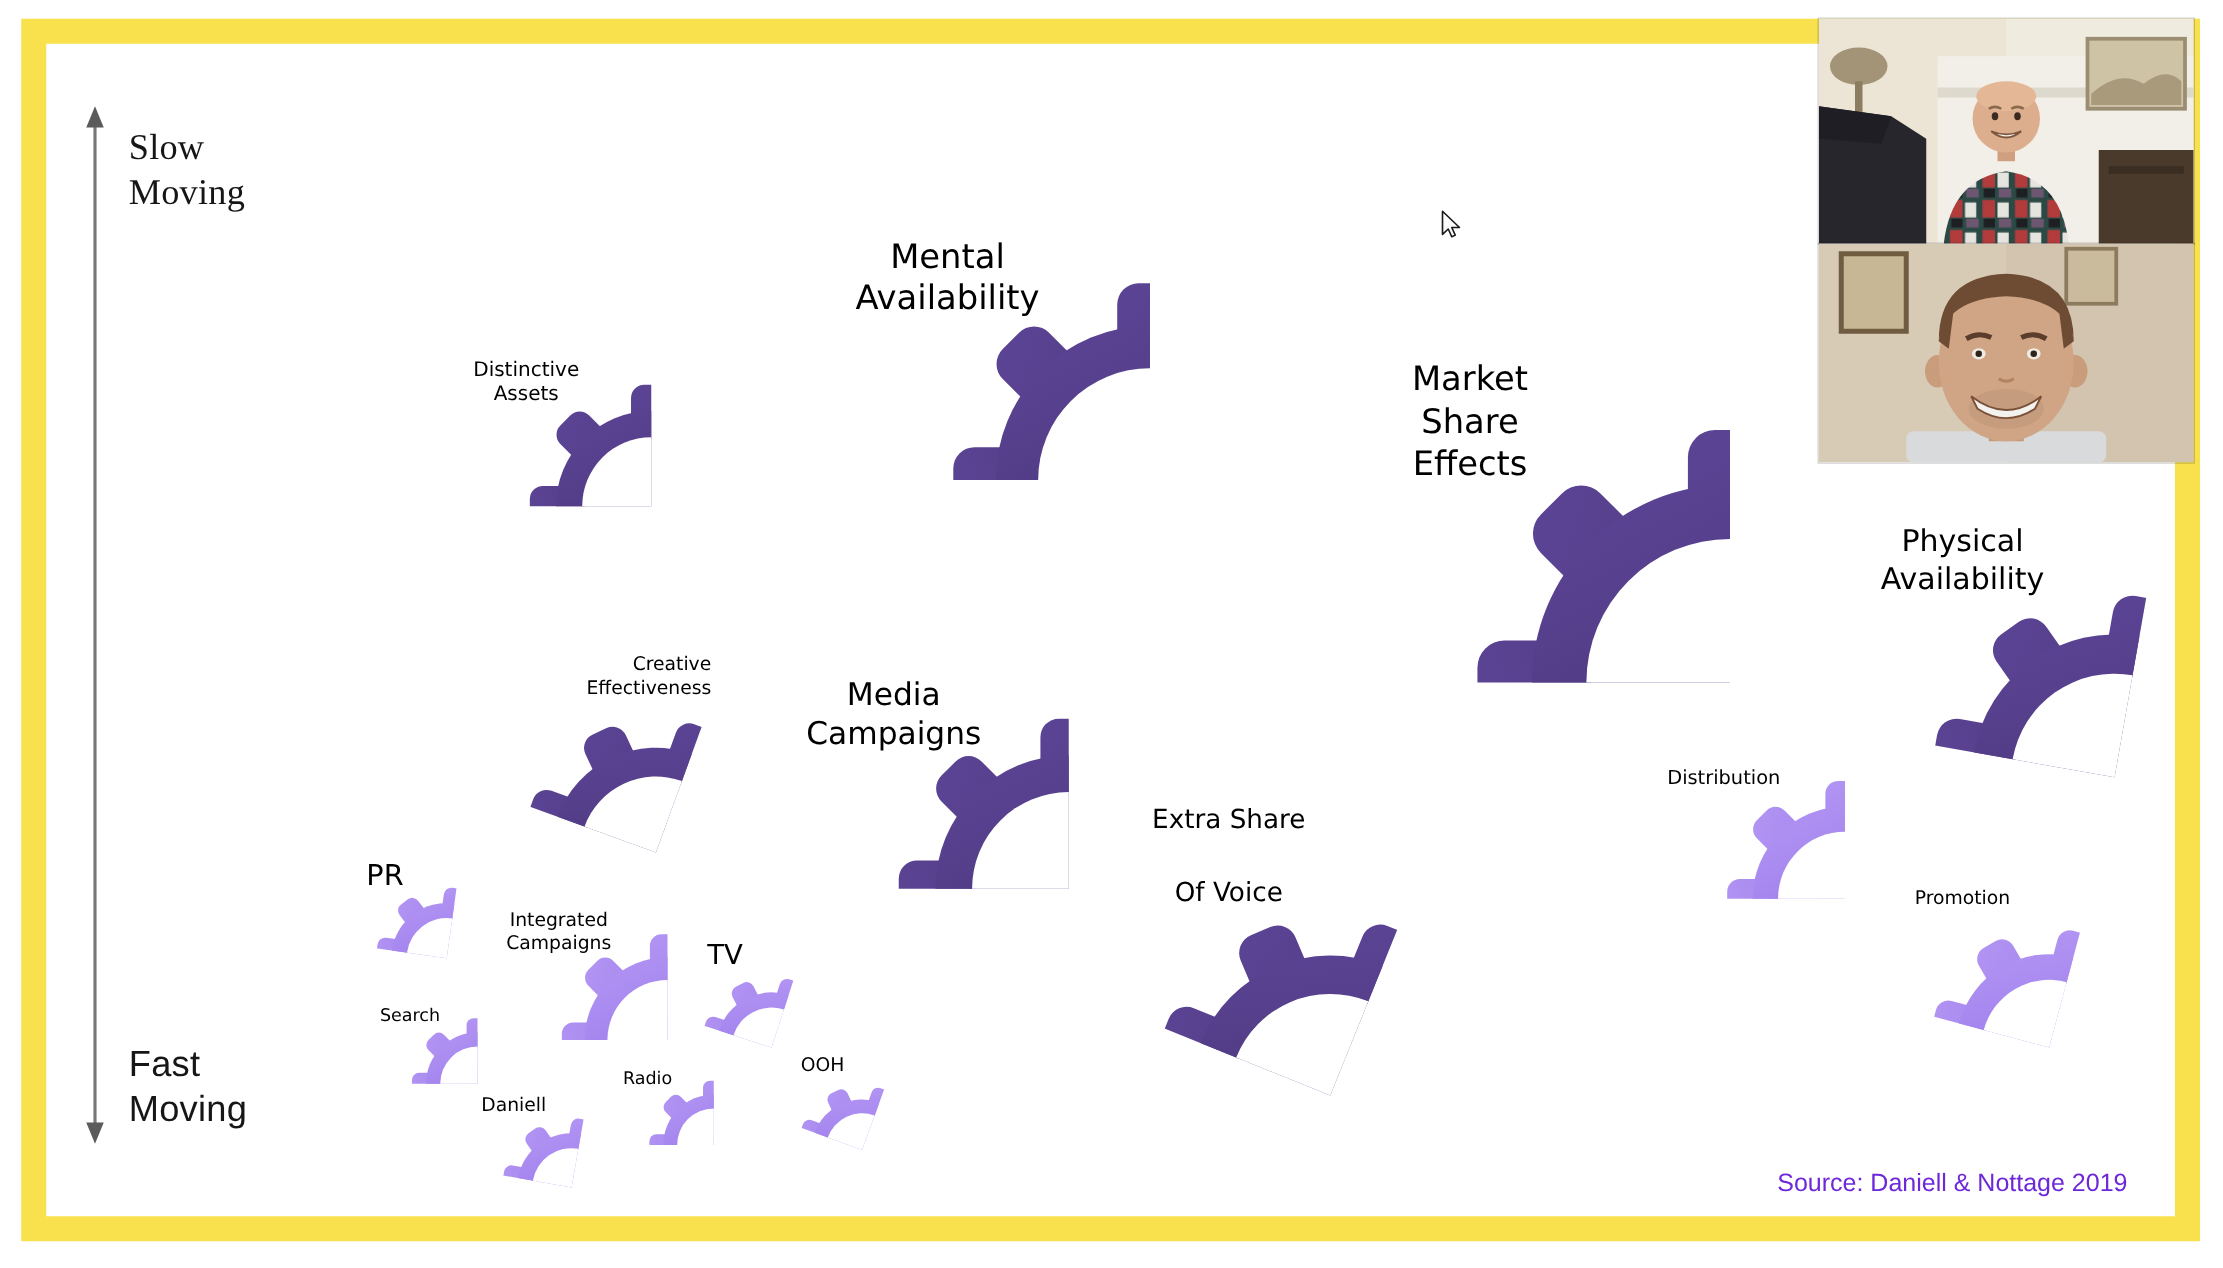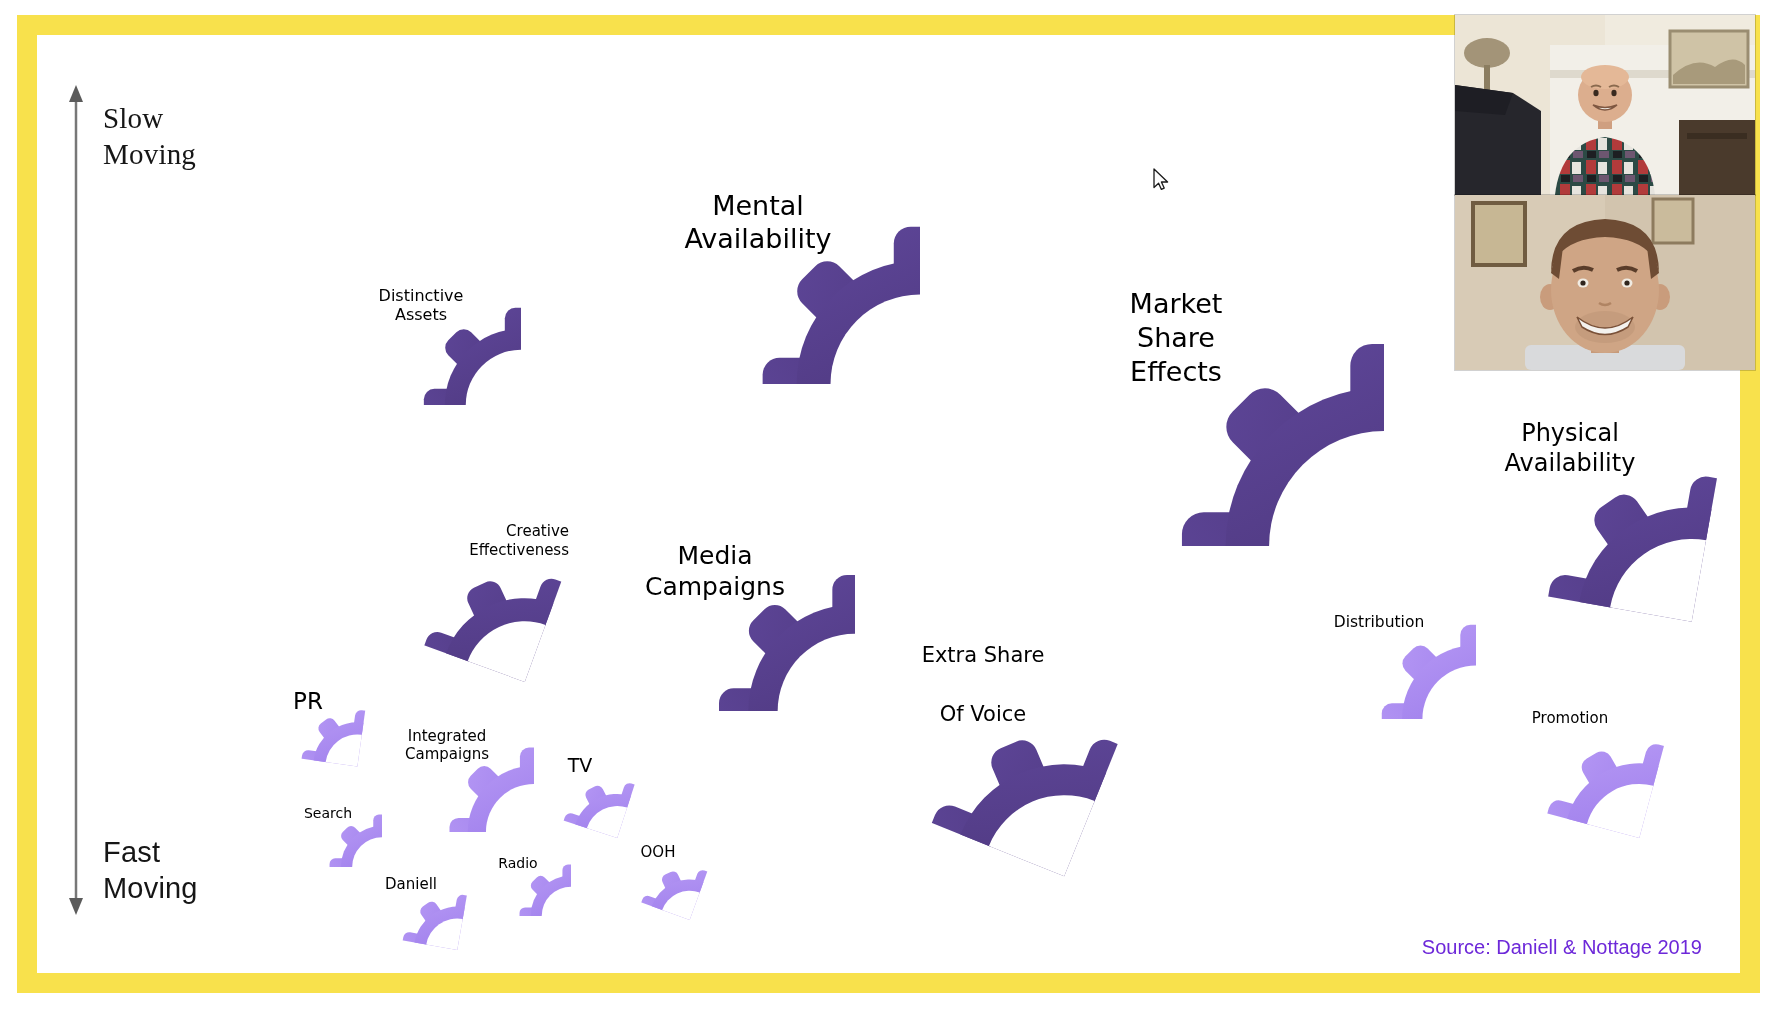--- a/index.html
+++ b/index.html
@@ -195,21 +195,21 @@
   <div class="gear-label" style="font-size:15px;line-height:18.5px;">
     <span>Integrated</span>
       <span>Campaigns</span>
   </div>
 </div>
 
 <div class="gear-wrap light" style="left:522px;top:707px;width:116px;height:116px;">
   <svg class="gear-svg" viewBox="-105 -105 210 210" style="transform:rotate(18deg)">
       <use href="#gear8"></use>
     </svg>
-  <div class="gear-label" style="font-size:19px;line-height:24px;align-items:center;">
+  <div class="gear-label" style="font-size:22px;line-height:24px;align-items:center;">
     <span>TV</span>
   </div>
 </div>
 
 <div class="gear-wrap light" style="left:274px;top:759px;width:108px;height:108px;">
   <svg class="gear-svg" viewBox="-105 -105 210 210">
       <use href="#gear8"></use>
     </svg>
   <div class="gear-label" style="font-size:14px;line-height:16px;">
     <span>Search</span>

